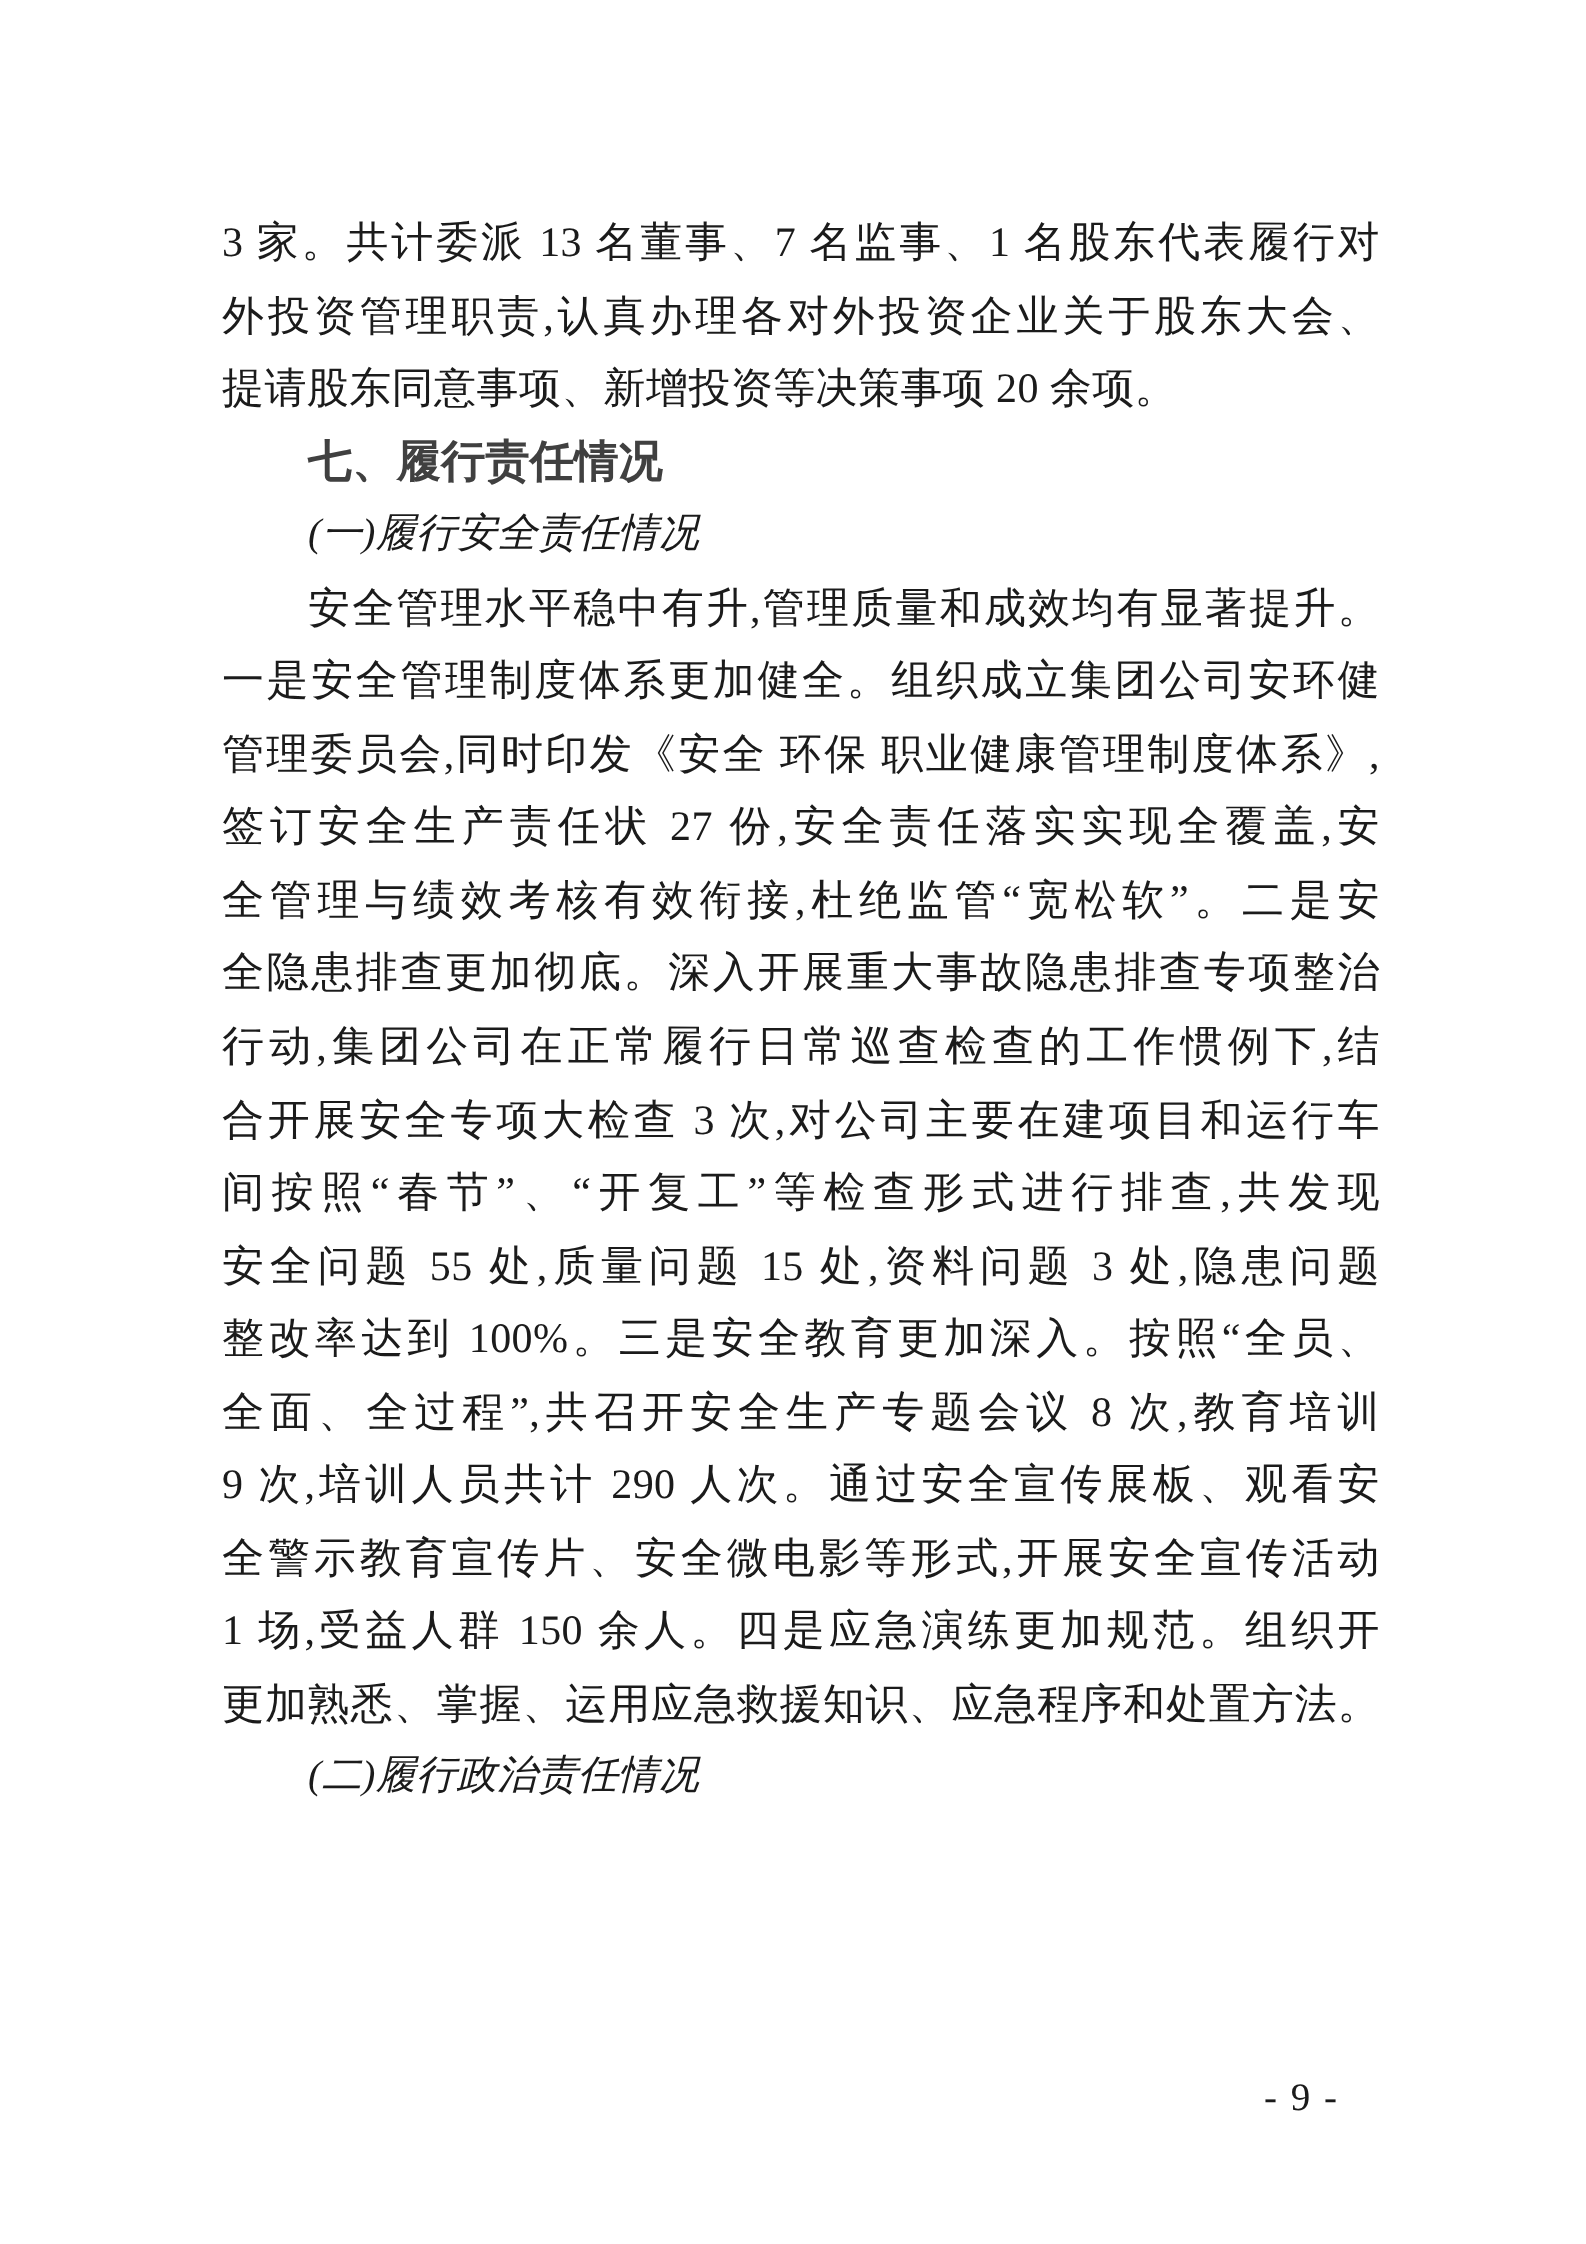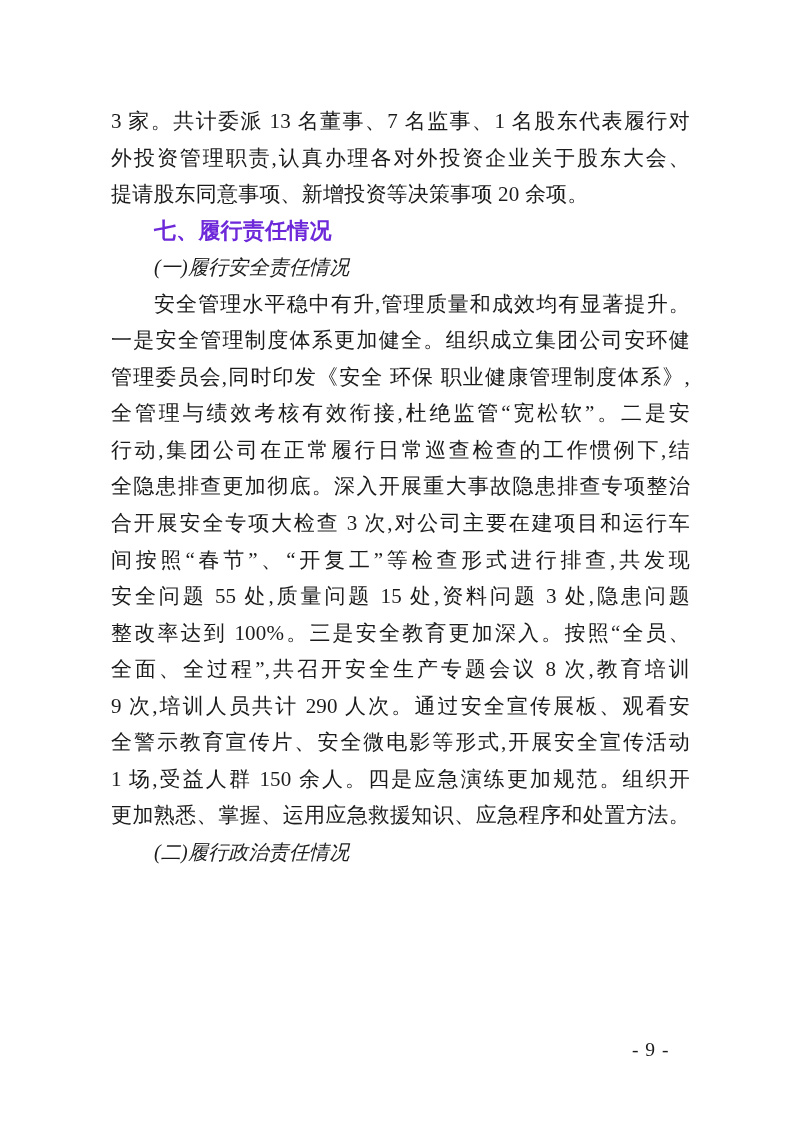--- a/index.html
+++ b/index.html
@@ -32,21 +32,21 @@
     text-align-last: justify;
     text-justify: inter-character;
   }
   .line.indent {
     text-indent: 43px;
   }
   .line.heading {
     font-family: "Liberation Sans", "DejaVu Sans", sans-serif;
     font-weight: bold;
     font-size: 22px;
-    color: #6d28d9;
+    color: #404040;
   }
   .line.subheading {
     font-style: italic;
     font-size: 20px;
   }
   .page-number {
     position: absolute;
     left: 632px;
     top: 1037px;
     font-size: 19.5px;
@@ -61,23 +61,24 @@
 <div class="page">
   <div class="text-block">
       <div class="line body fill">3 家。共计委派 13 名董事、7 名监事、1 名股东代表履行对</div>
       <div class="line body fill">外投资管理职责,认真办理各对外投资企业关于股东大会、</div>
       <div class="line body">提请股东同意事项、新增投资等决策事项 20 余项。</div>
       <div class="line heading indent">七、履行责任情况</div>
       <div class="line subheading indent">(一)履行安全责任情况</div>
       <div class="line body indent fill">安全管理水平稳中有升,管理质量和成效均有显著提升。</div>
       <div class="line body fill">一是安全管理制度体系更加健全。组织成立集团公司安环健</div>
       <div class="line body fill">管理委员会,同时印发《安全 环保 职业健康管理制度体系》,</div>
+      <div class="line body fill">签订安全生产责任状 27 份,安全责任落实实现全覆盖,安</div>
       <div class="line body fill">全管理与绩效考核有效衔接,杜绝监管“宽松软”。二是安</div>
+      <div class="line body fill">全隐患排查更加彻底。深入开展重大事故隐患排查专项整治</div>
       <div class="line body fill">行动,集团公司在正常履行日常巡查检查的工作惯例下,结</div>
-      <div class="line body fill">全隐患排查更加彻底。深入开展重大事故隐患排查专项整治</div>
       <div class="line body fill">合开展安全专项大检查 3 次,对公司主要在建项目和运行车</div>
       <div class="line body fill">间按照“春节”、“开复工”等检查形式进行排查,共发现</div>
       <div class="line body fill">安全问题 55 处,质量问题 15 处,资料问题 3 处,隐患问题</div>
       <div class="line body fill">整改率达到 100%。三是安全教育更加深入。按照“全员、</div>
       <div class="line body fill">全面、全过程”,共召开安全生产专题会议 8 次,教育培训</div>
       <div class="line body fill">9 次,培训人员共计 290 人次。通过安全宣传展板、观看安</div>
       <div class="line body fill">全警示教育宣传片、安全微电影等形式,开展安全宣传活动</div>
       <div class="line body fill">1 场,受益人群 150 余人。四是应急演练更加规范。组织开</div>
       <div class="line body fill">更加熟悉、掌握、运用应急救援知识、应急程序和处置方法。</div>
       <div class="line subheading indent">(二)履行政治责任情况</div>

